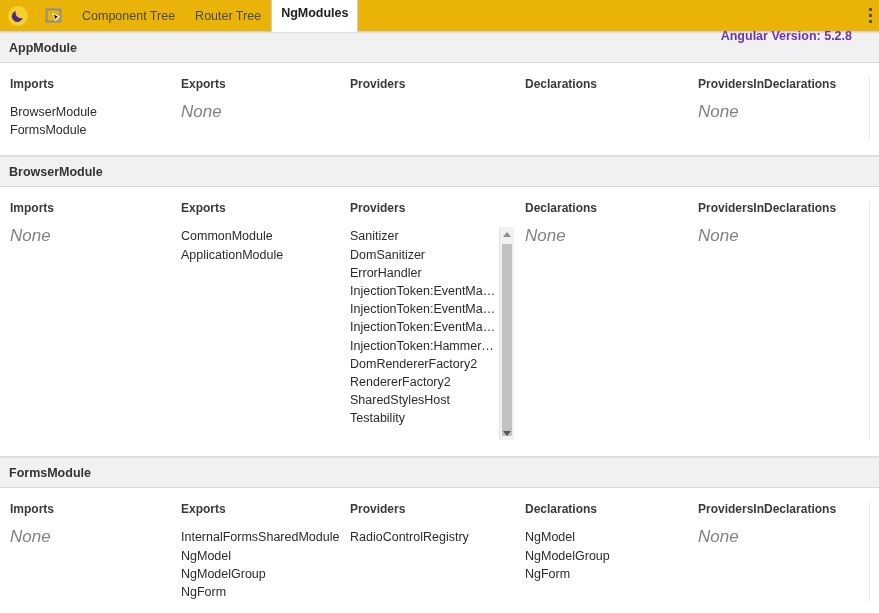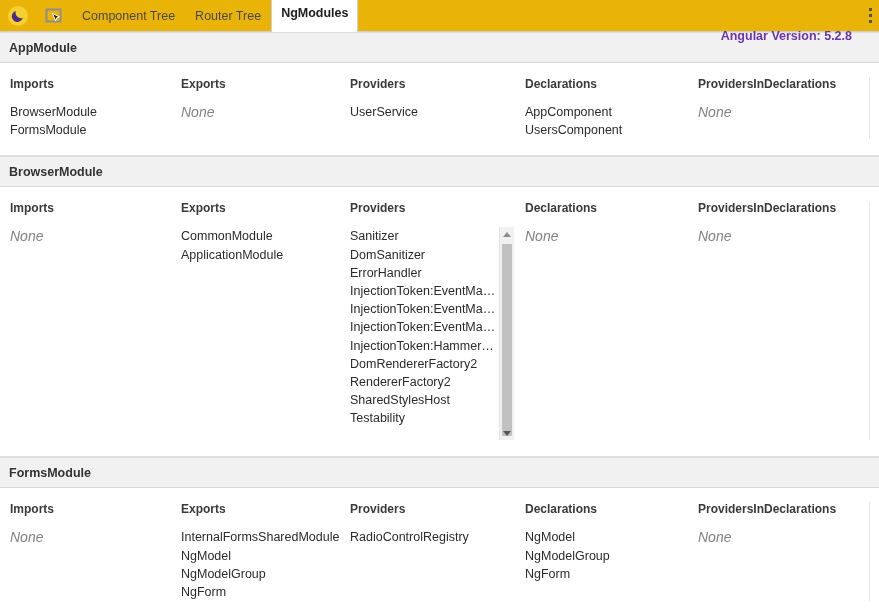--- a/index.html
+++ b/index.html
@@ -142,21 +142,21 @@
   }
   .cell-item {
     font-size: 12.5px;
     color: #2b2b2b;
     line-height: 18.2px;
     white-space: nowrap;
   }
   .cell-none {
     font-style: italic;
     color: #828282;
-    font-size: 14px;
+    font-size: 17px;
     line-height: 18.2px;
   }
 
   
   .scroll-list {
     position: relative;
     height: 213px;
     width: 170px;
     overflow: hidden;
   }
@@ -271,30 +271,23 @@
         </div>
       </div>
       <div class="col" style="width: 169px; padding-left: 8px;">
         <div class="col-head">Exports</div>
         <div>
           <div class="cell-none">None</div>
         </div>
       </div>
       <div class="col" style="width: 175px; padding-left: 8px;">
         <div class="col-head">Providers</div>
-        <div>
-          <div class="cell-item">UserService</div>
-        </div>
       </div>
       <div class="col" style="width: 173px; padding-left: 8px;">
         <div class="col-head">Declarations</div>
-        <div>
-          <div class="cell-item">AppComponent</div>
-          <div class="cell-item">UsersComponent</div>
-        </div>
       </div>
       <div class="col right-edge" style="width: 180px; padding-left: 8px;">
         <div class="col-head">ProvidersInDeclarations</div>
         <div>
           <div class="cell-none">None</div>
         </div>
       </div>
     </div>
     <div class="module-header">
       <span>BrowserModule</span>

